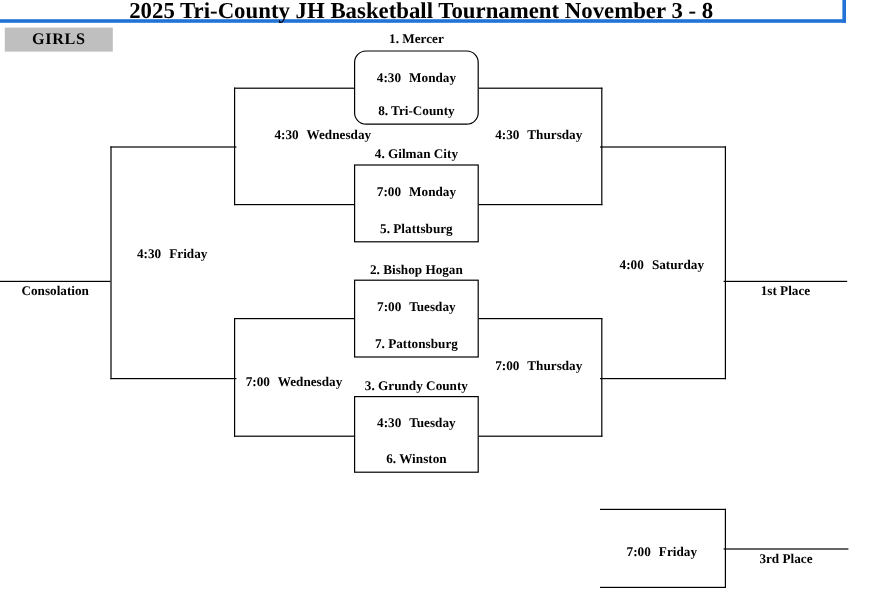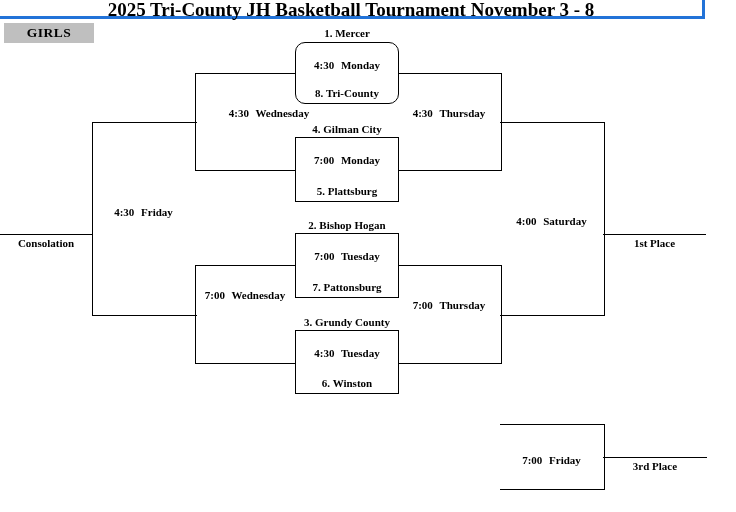--- a/index.html
+++ b/index.html
@@ -87,21 +87,21 @@
   .tt-1 { top: 27px; }
   .tt-2 { top: 123px; }
   .tt-3 { top: 219px; }
   .tt-4 { top: 316px; }
 
   .game-time   { position: absolute; left: 0; top: 16px; width: 100%; }
   .team-bottom { position: absolute; left: 0; bottom: 3px; width: 100%; }
 
   
   .lbl-left-top     { left: 195px; width: 100px; top: 107px; margin-left: 24px; }
-  .lbl-left-bottom  { left: 195px; width: 100px; top: 289px; }
+  .lbl-left-bottom  { left: 195px; width: 100px; top: 313px; }
   .lbl-right-top    { left: 398px; width: 102px; top: 107px; }
   .lbl-right-bottom { left: 398px; width: 102px; top: 299px; }
   .lbl-cons-final   { left: 92px;  width: 103px; top: 186px; margin-top: 20px; }
   .lbl-champ        { left: 500px; width: 103px; top: 215px; }
   .lbl-third-game   { left: 500px; width: 103px; top: 444px; margin-top: 10px; }
   .lbl-consolation  { left: 0;     width: 92px;  top: 237px; }
   .lbl-first        { left: 603px; width: 103px; top: 237px; }
   .lbl-third        { left: 603px; width: 104px; top: 460px; }
 </style>
 </head>

